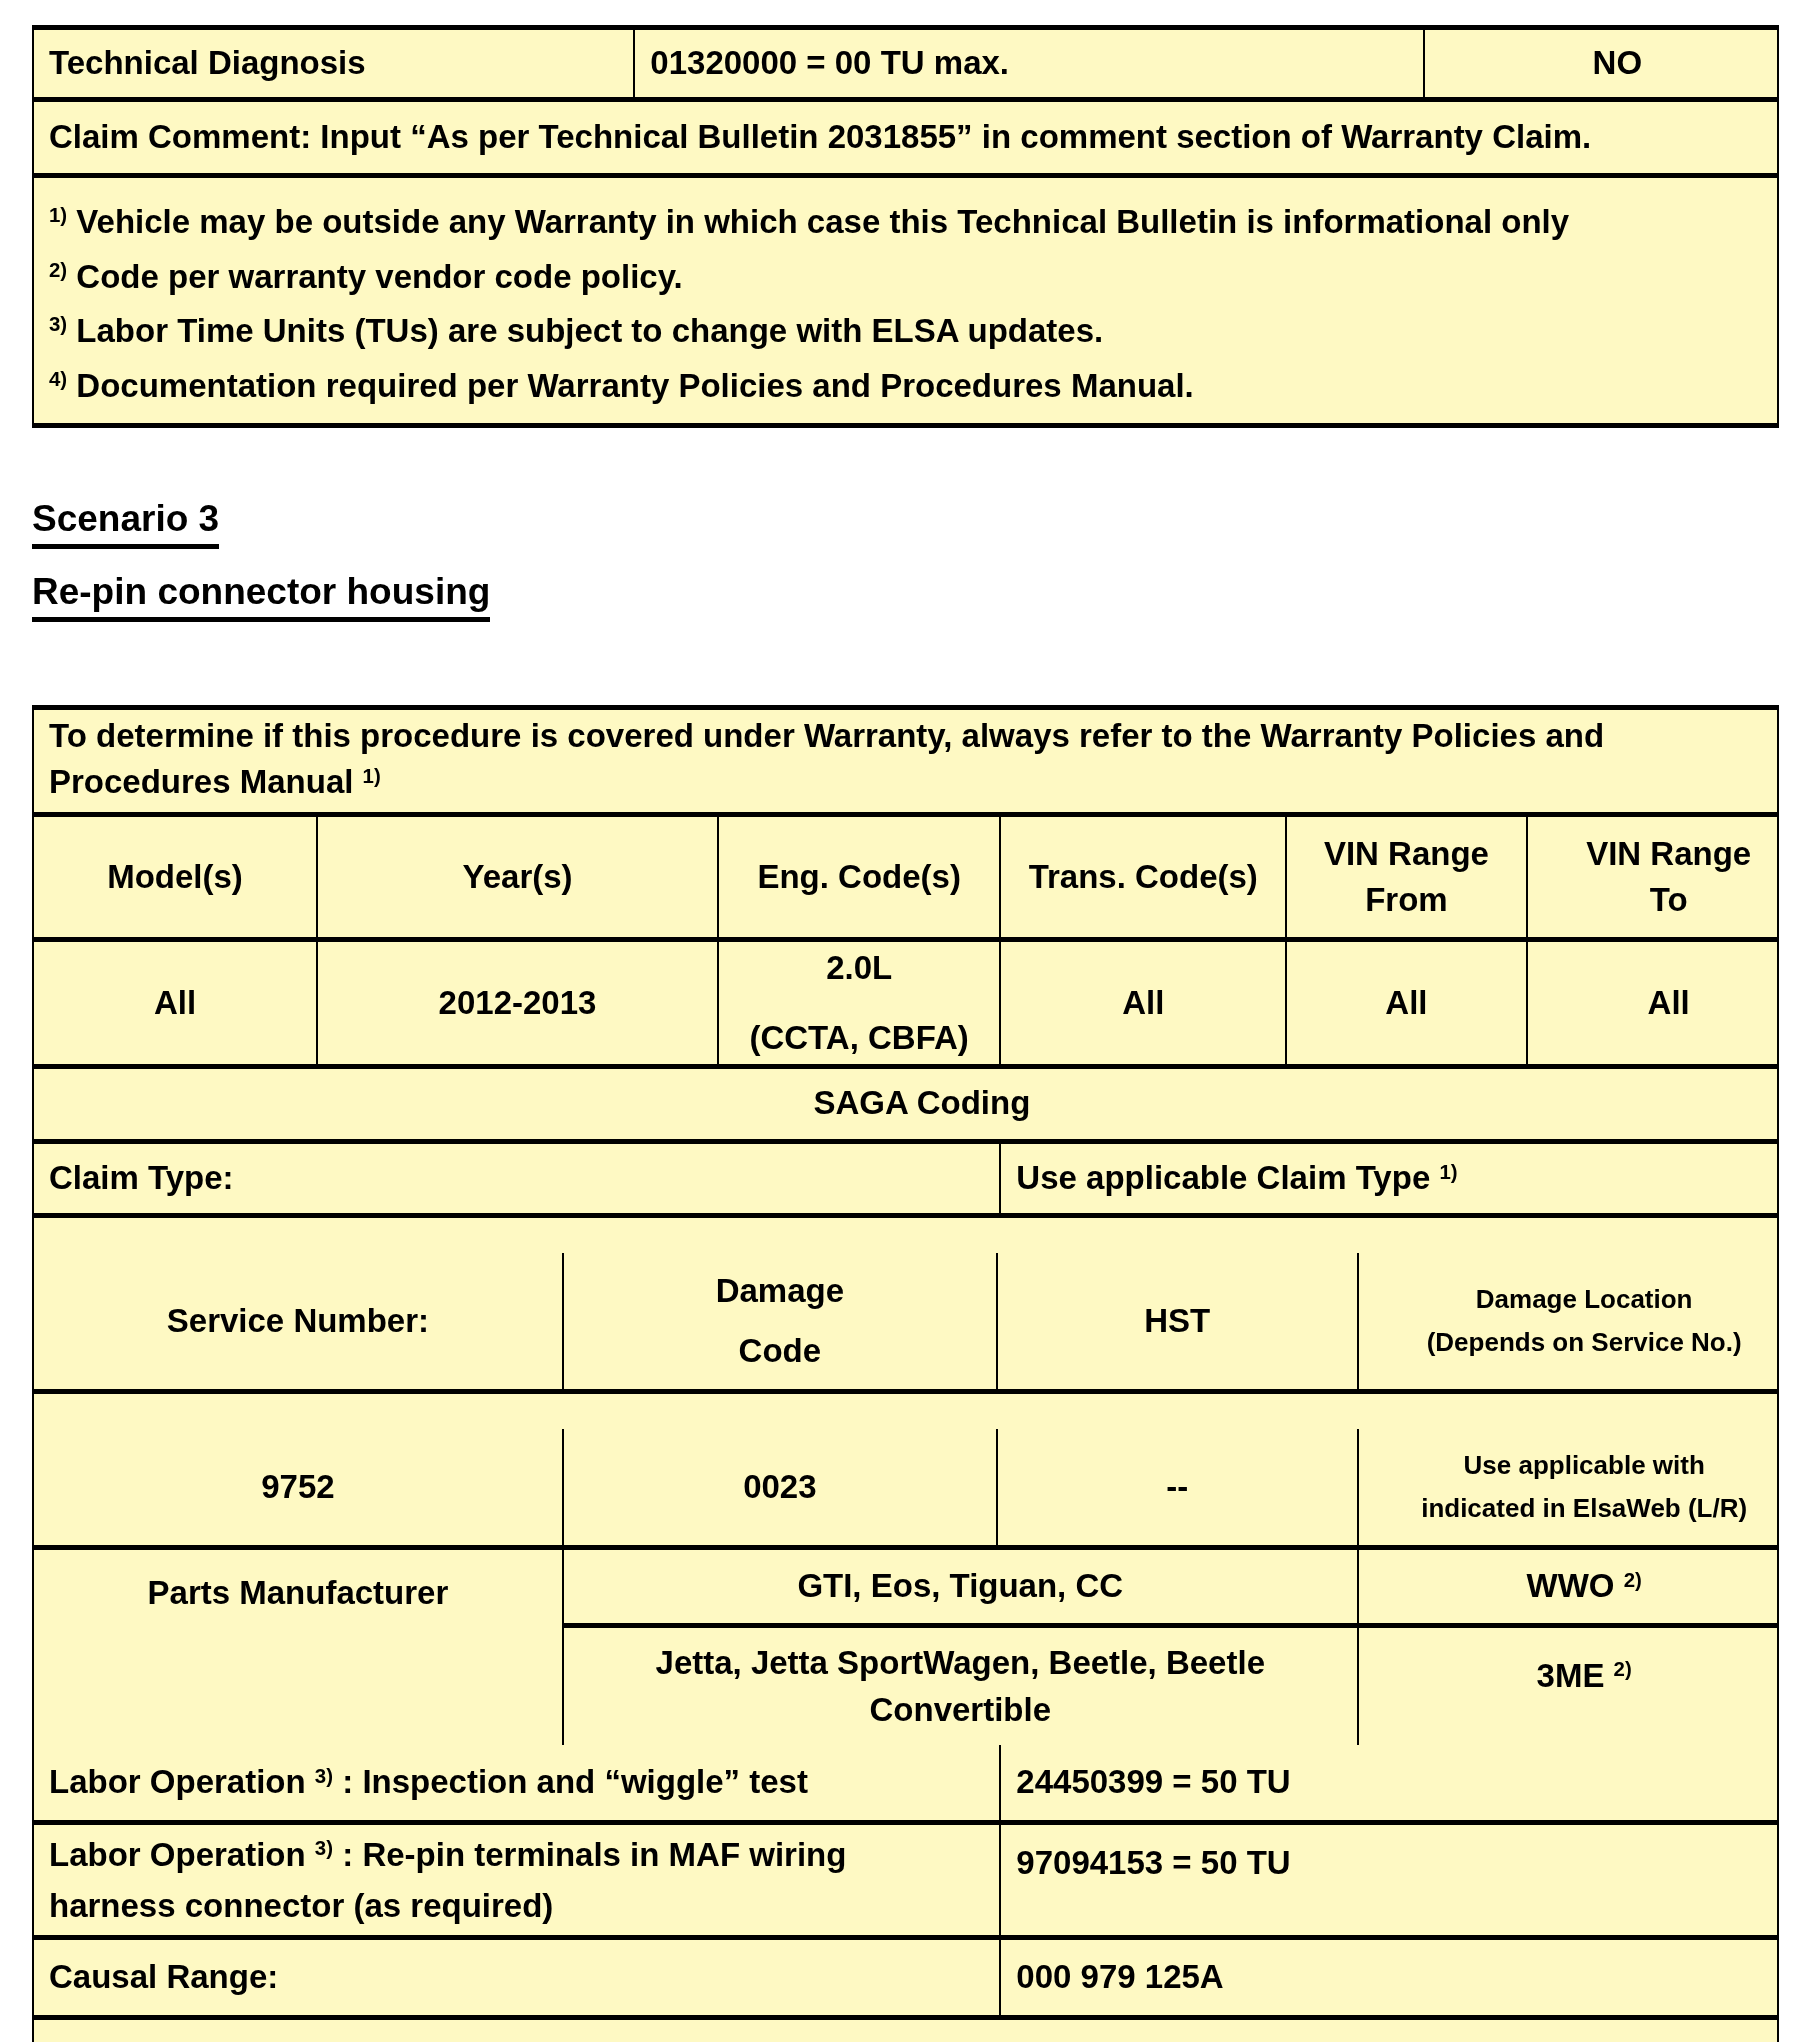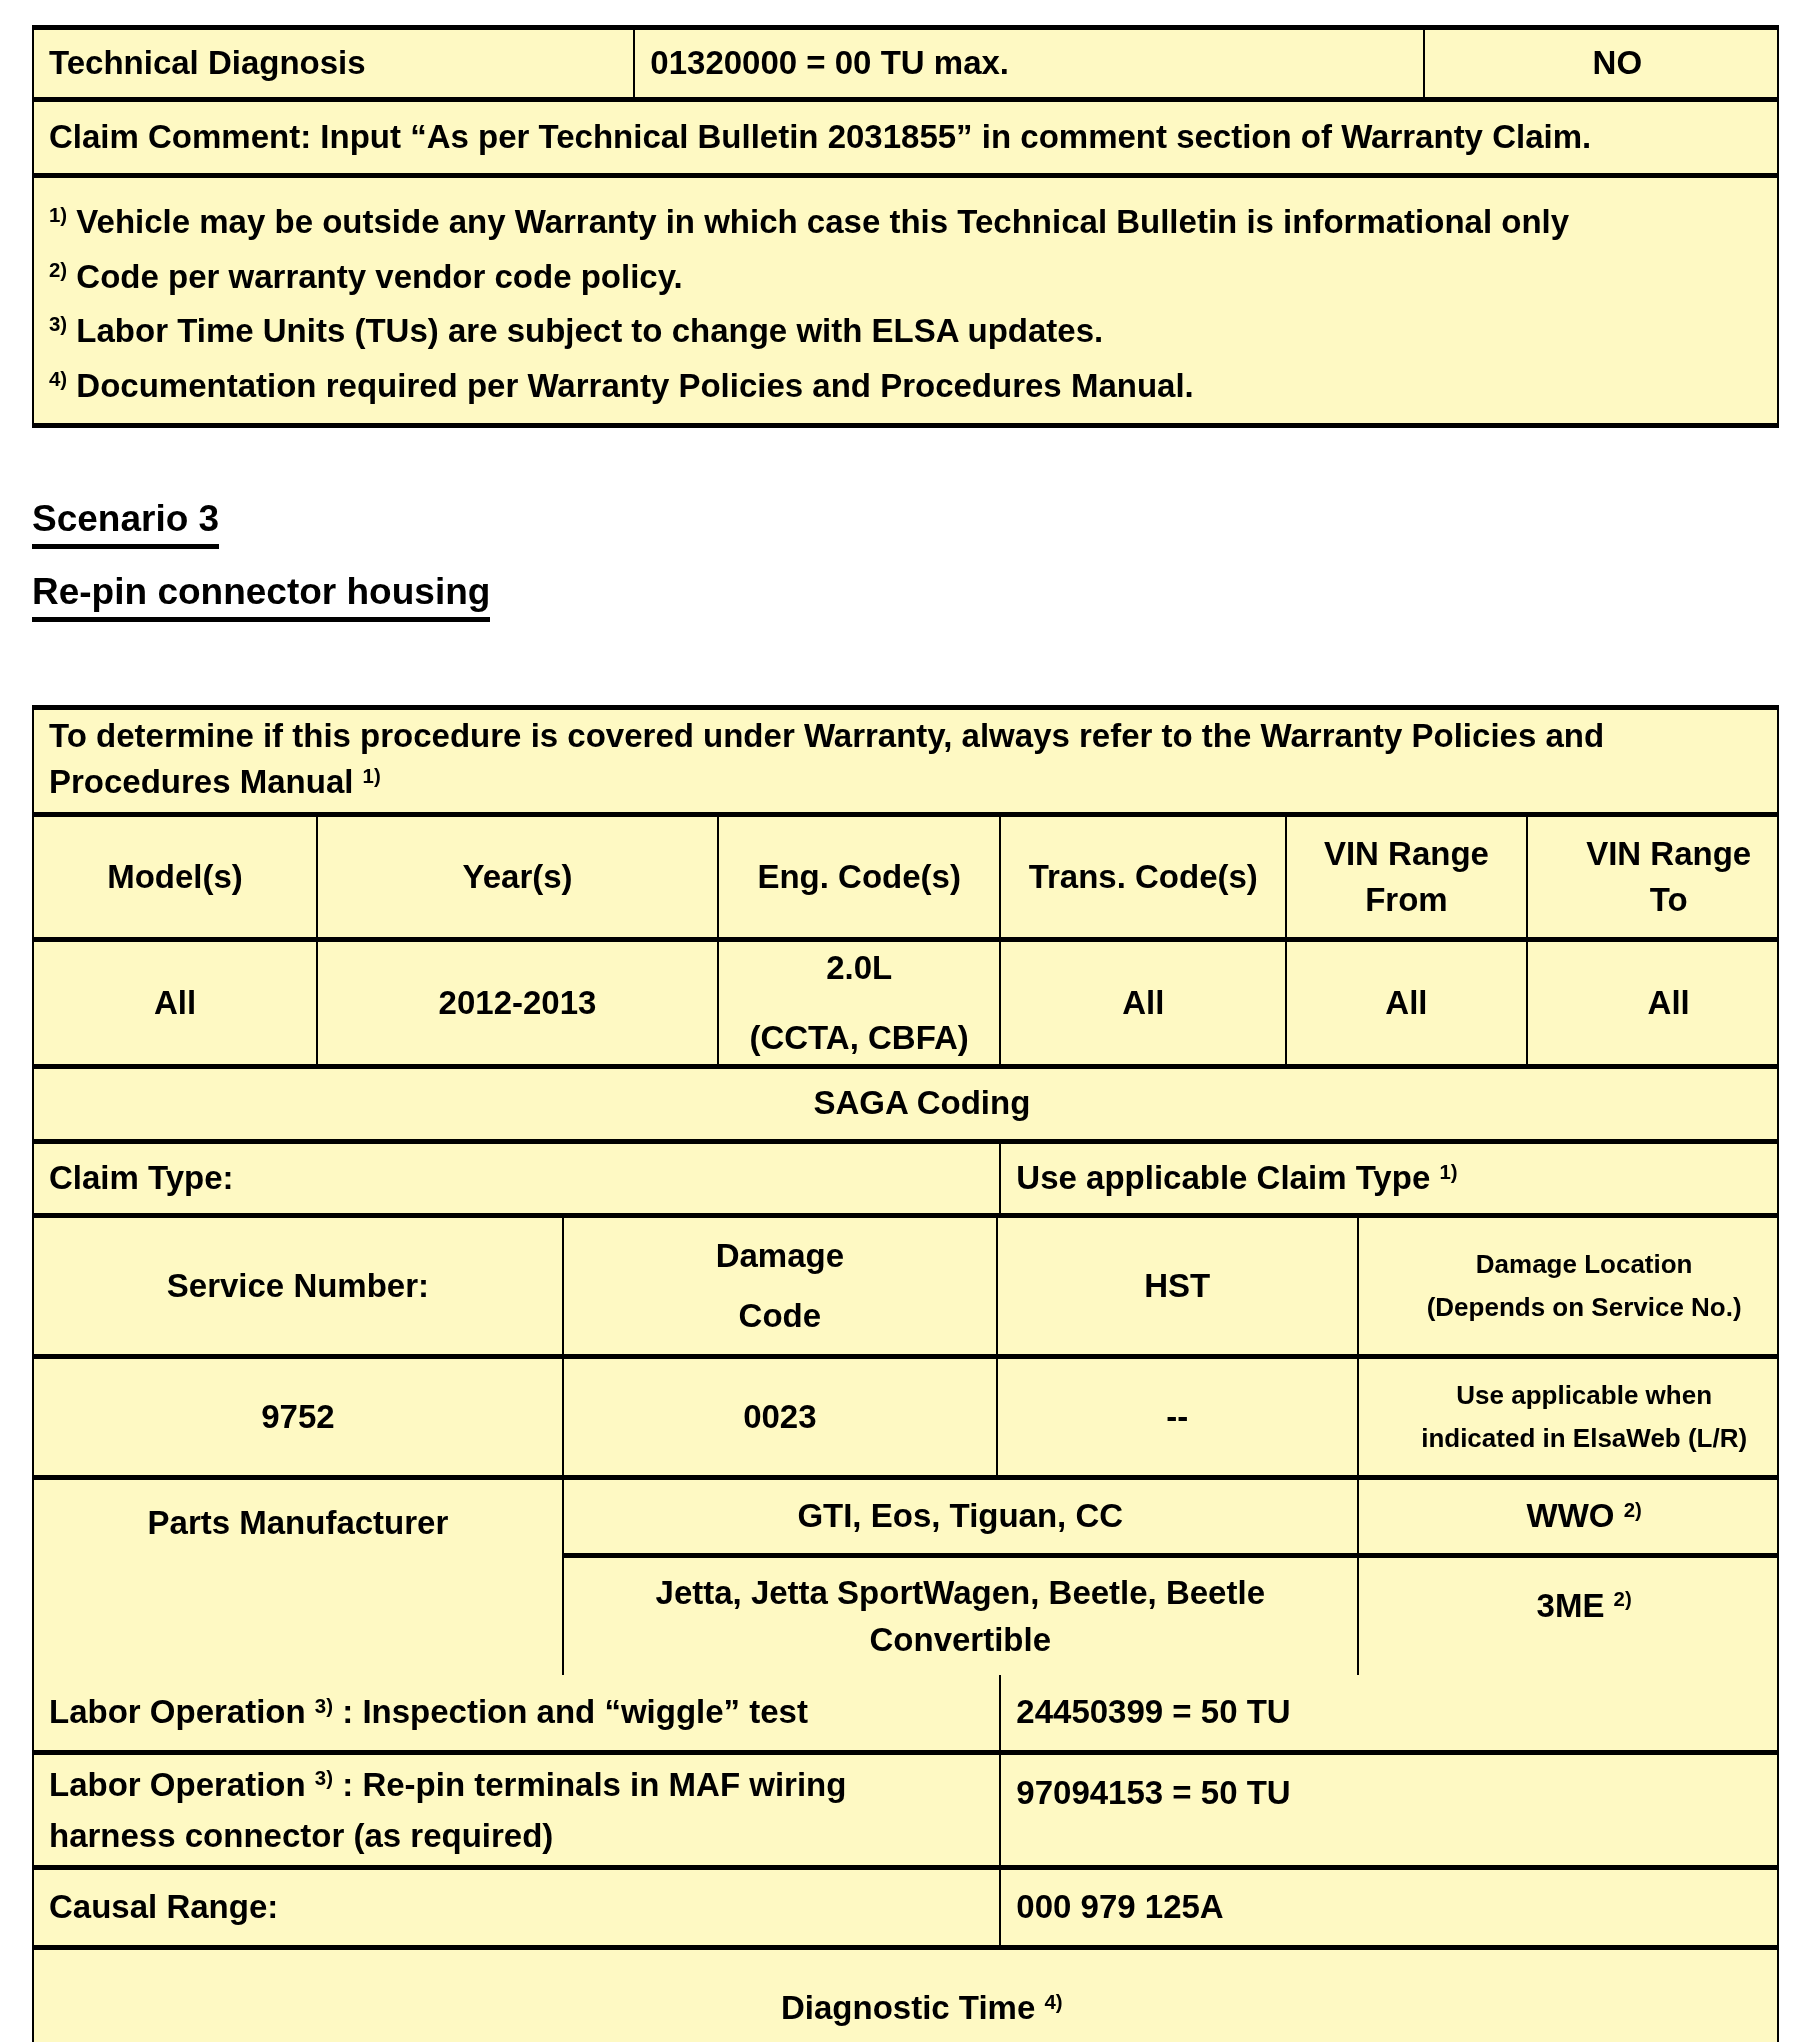--- a/index.html
+++ b/index.html
@@ -22,21 +22,21 @@
   .lines{flex-direction:column;}
   .lines.tl{align-items:flex-start;}
   .fs36{font-size:26px;}
   .nowrap{white-space:nowrap;}
   .sup{font-size:0.62em;position:relative;top:-0.52em;white-space:nowrap;}
   
   .cols-diag{grid-template-columns:34.5% 45.3% 20.2%;}
   .cols-one{grid-template-columns:100%;}
   .cols-main{grid-template-columns:16.3% 23% 16.2% 16.4% 13.8% 14.3%;}
   .cols-split{grid-template-columns:55.5% 44.5%;}
-  .cols-svc{grid-template-columns:30.4% 24.9% 20.7% 24%;}
+  .cols-svc{grid-template-columns:30.4% 24.9% 20.7% 24%;margin-top:35px;}
   .cols-parts{grid-template-columns:30.4% 45.6% 24%;grid-template-rows:78px auto;}
   
   .footnotes{flex-direction:column;align-items:flex-start;justify-content:flex-start;
              padding:27px 16.7px 0 15px;}
   .footnotes p{margin:0 0 17.5px 0;line-height:33px;}
   
   #headings{position:absolute;left:32px;top:427px;}
   .heading{font-size:37px;line-height:40px;}
   .heading .uline{display:inline-block;border-bottom:5.8px solid #000;padding-bottom:5px;}
   #heading-title{margin-top:72px;}
@@ -170,21 +170,21 @@
     <div class="cell">
         <span>9752</span>
       </div>
     <div class="cell">
         <span>0023</span>
       </div>
     <div class="cell">
         <span>--</span>
       </div>
     <div class="cell lines fs36 nbr" style="gap:6.7px">
-      <div class="nowrap">Use applicable when</div>
+      <div class="nowrap">Use applicable with</div>
       <div class="nowrap">indicated in ElsaWeb (L/R)</div>
     </div>
   </div>
 
   <div class="row cols-parts" style="height:195px">
     <div class="cell parts-label nbb">
       <span>Parts Manufacturer</span>
     </div>
     <div class="cell" style="grid-column:2;grid-row:1">
       <span>GTI, Eos, Tiguan, CC</span>

